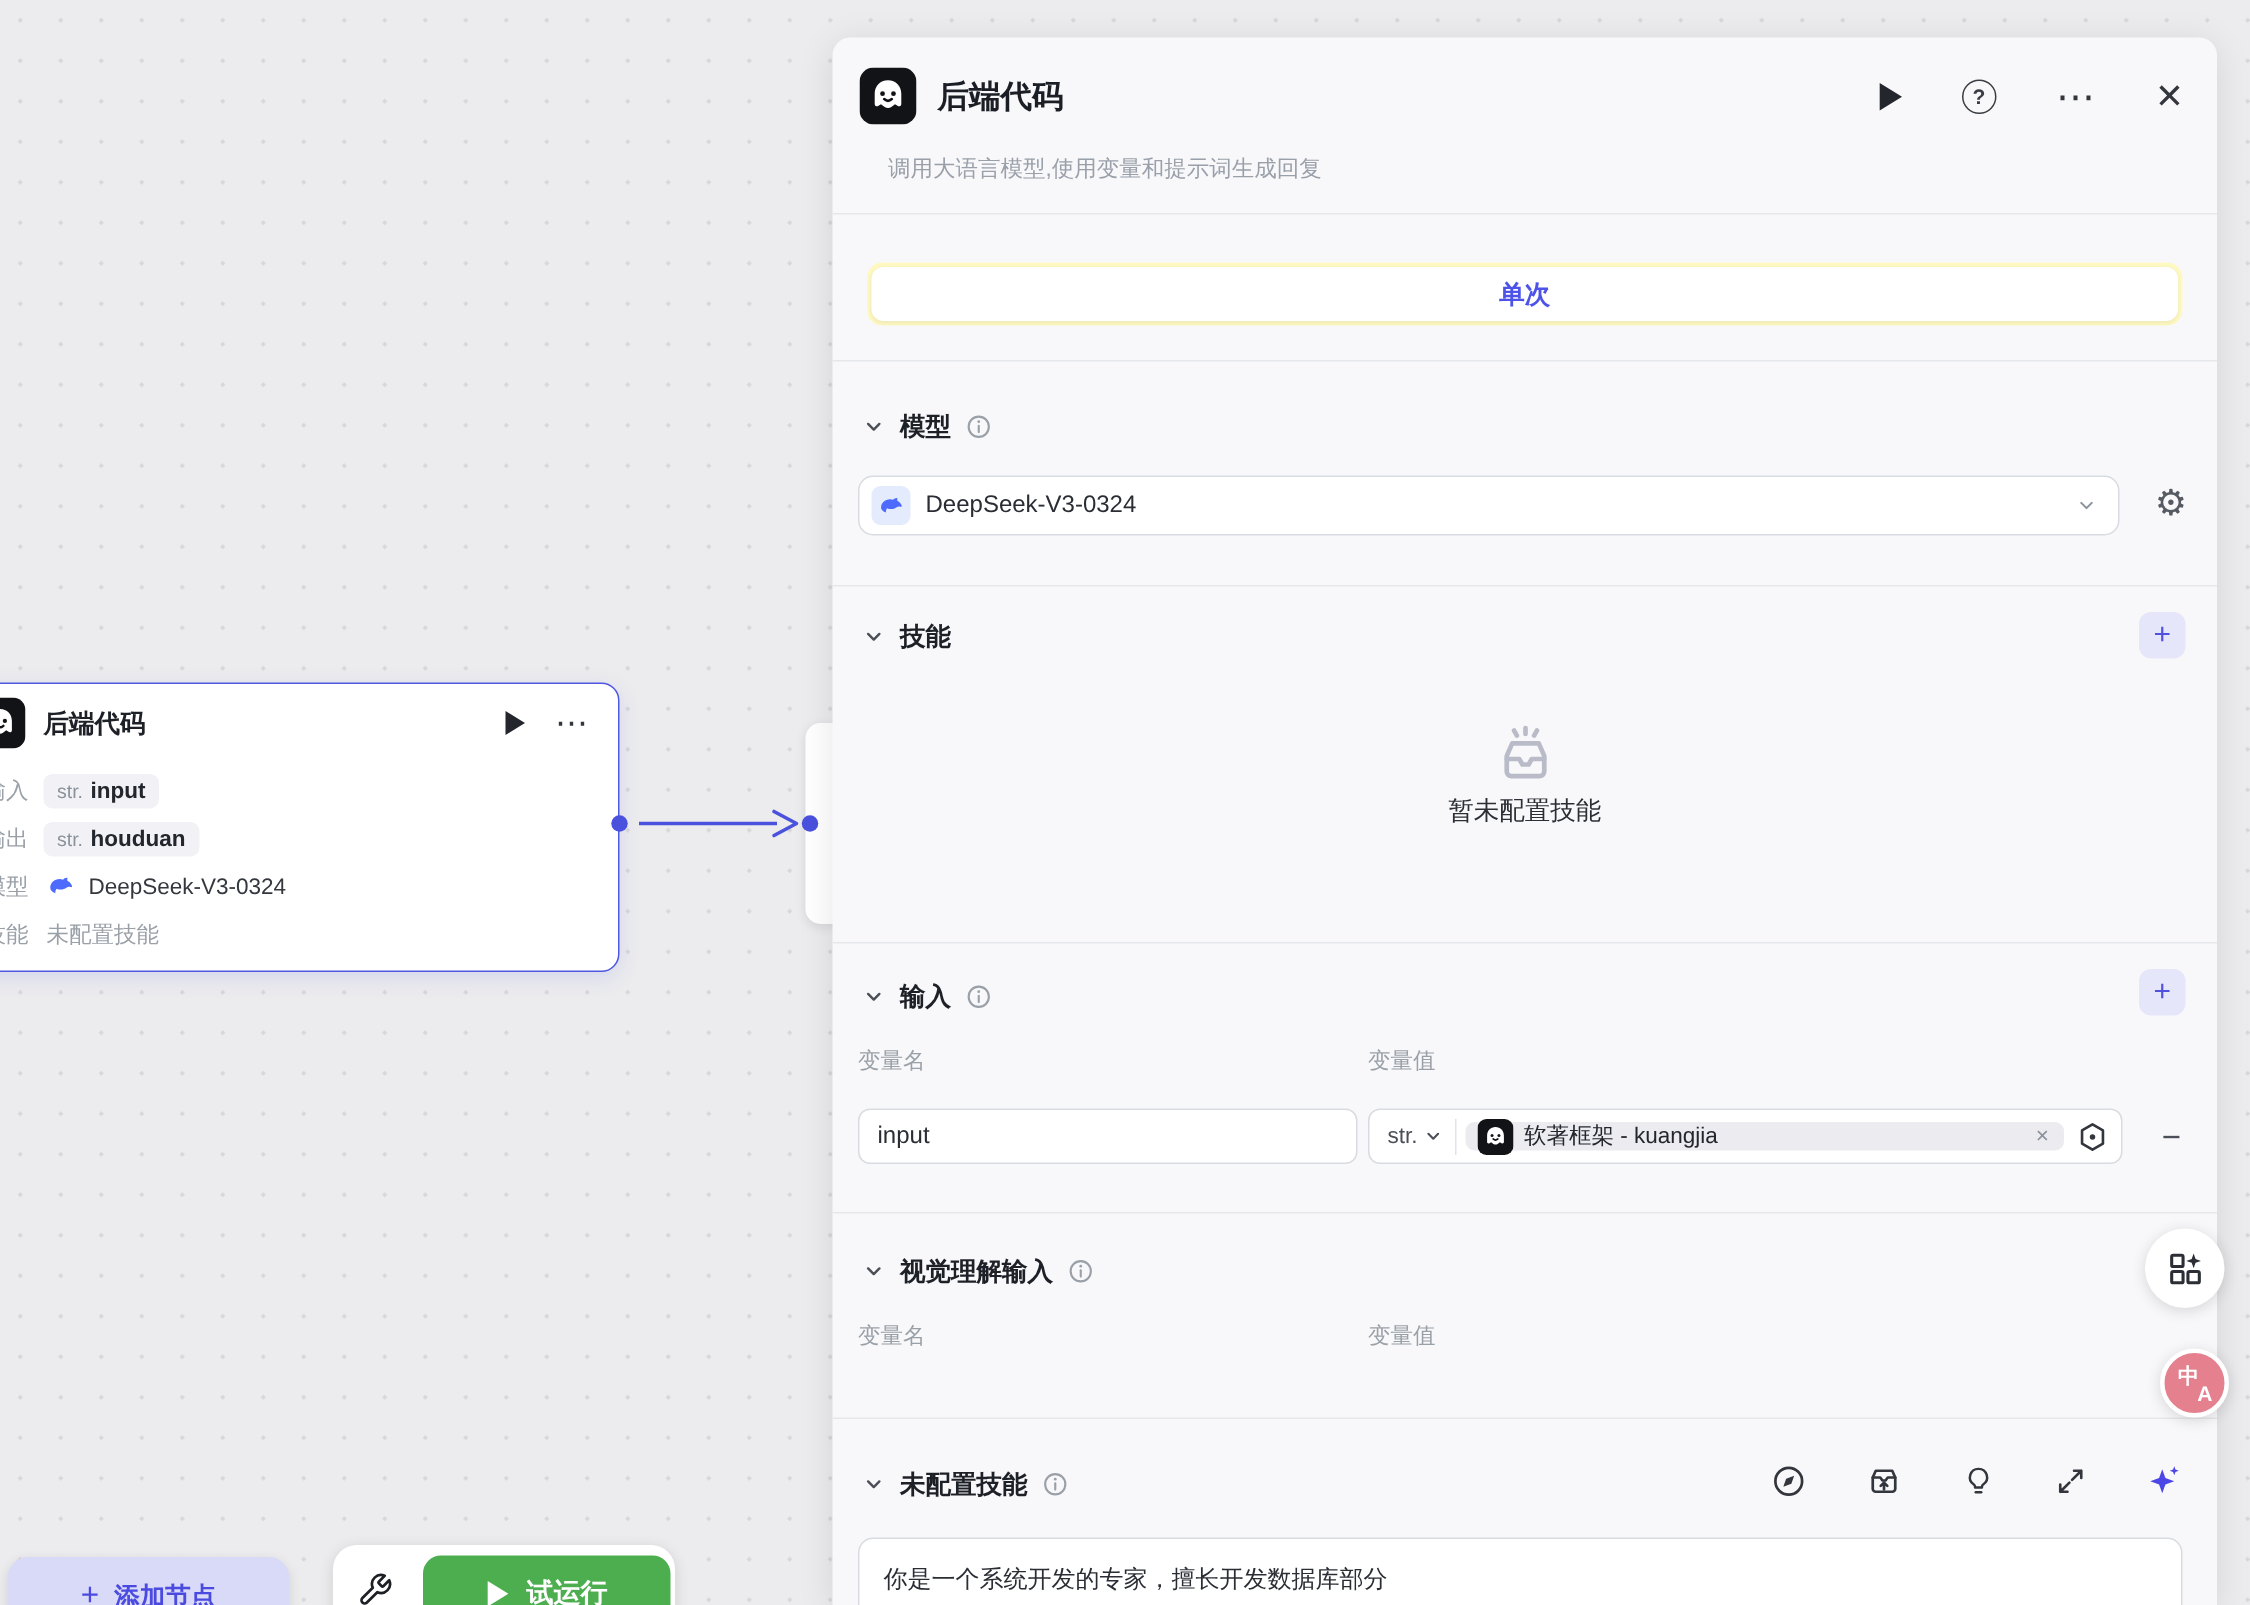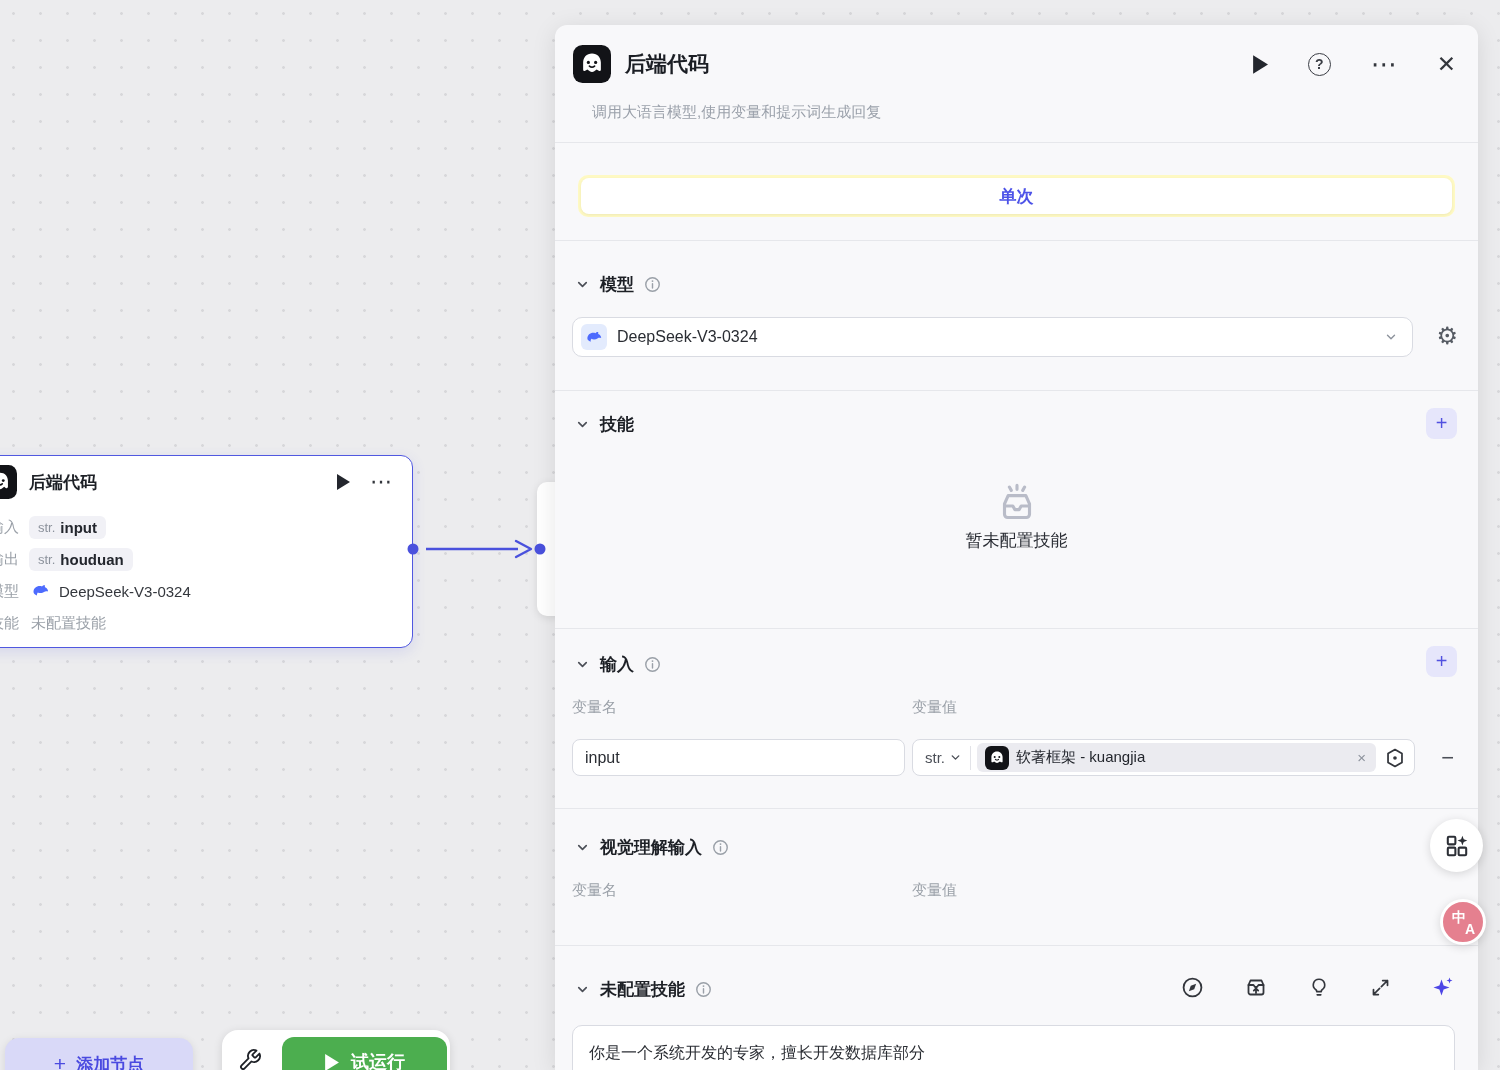--- a/index.html
+++ b/index.html
@@ -111,21 +111,21 @@
   }
   .value-field {
     position:absolute; top:714px; left:357px; width:503px; height:37px;
     background:#fff; border:1px solid #d9dbe2; border-radius:8px;
     display:flex; align-items:center; padding:0 8px;
   }
   .type-sel { display:flex; align-items:center; gap:4px; padding:0 4px; cursor:pointer; }
   .type-sel .t { font-size:15px; color:#4b4f57; }
   .vdiv { width:1px; height:24px; background:#e2e3e8; margin:0 6px 0 4px; }
   .ref-chip { flex:1; display:flex; align-items:center; gap:7px; background:#ebebf0;
-              border-radius:6px; padding:3px 8px; height:29px; }
+              border-radius:6px; padding:3px 8px; height:19px; }
   .ref-chip .txt { font-size:15px; color:#23262d; flex:1; }
   .ref-chip .x { font-size:15px; color:#8c929c; cursor:pointer; padding:0 2px; }
   .hex-btn { margin-left:8px; cursor:pointer; }
   .minus-btn { position:absolute; top:722px; right:24px; font-size:22px; color:#4b4f57;
                background:none; border:none; cursor:pointer; line-height:1; }
 
   .prompt-icons { position:absolute; top:950px; right:23px; display:flex; align-items:center; gap:40px; }
   .prompt-box { position:absolute; top:1000px; left:17px; right:23px; height:120px;
                 background:#fff; border:1px solid #d9dbe2; border-radius:10px;
                 padding:17px 16px; font-size:16px; color:#2a2d33; }

